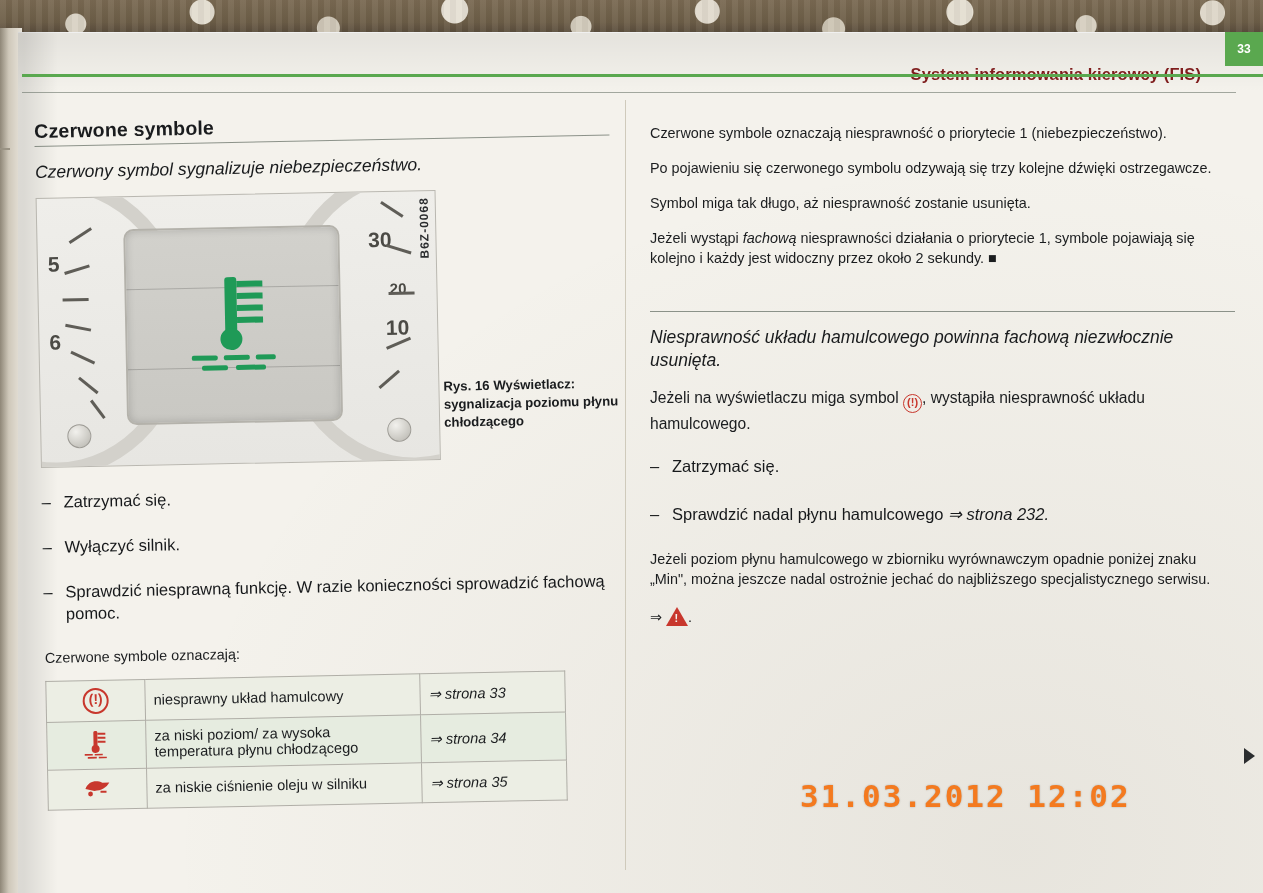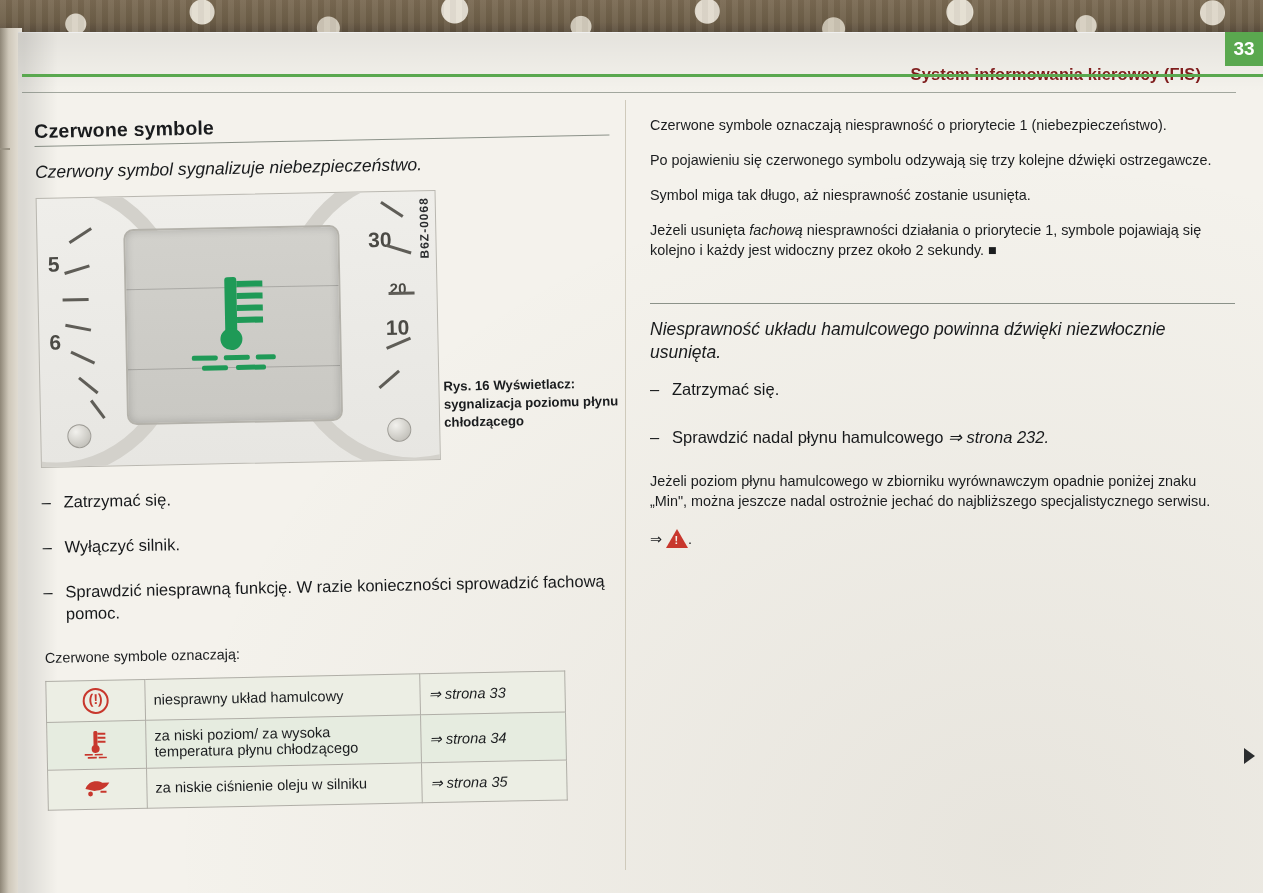--- a/index.html
+++ b/index.html
@@ -71,21 +71,21 @@
     color: #7f1d1d;
     letter-spacing: .1px;
     margin-top: 27px;
   }
   .hdr-pagebox {
     position: absolute;
     right: 0; top: 32px;
     width: 38px; height: 34px;
     background: #5aa84f;
     color: #fff;
-    font-size: 19px;
+    font-size: 12px;
     font-weight: bold;
     display: flex;
     align-items: center;
     justify-content: center;
   }
   .hdr-rule {
     position: absolute;
     left: 22px; top: 74px;
     width: 1241px; height: 3px;
     background: #5aa84f;
@@ -98,21 +98,21 @@
     opacity: .55;
   }
   
   .col-left {
     position: absolute;
     left: 34px; top: 120px;
     width: 575px;
   }
   .col-right {
     position: absolute;
-    left: 650px; top: 116px;
+    left: 650px; top: 124px;
     width: 585px;
   }
   .col-divider {
     position: absolute;
     left: 625px; top: 100px;
     width: 1px; height: 770px;
     background: #cfcabb;
   }
   
   h2.sec {
@@ -492,29 +492,32 @@
 
   </div>
 
   <div class="col-right">
 
     <p class="body tight">Czerwone symbole oznaczają niesprawność o priorytecie 1 (niebezpieczeństwo).</p>
     <p class="body tight">Po pojawieniu się czerwonego symbolu odzywają się trzy kolejne dźwięki ostrzegawcze.</p>
     <p class="body tight">Symbol miga tak długo, aż niesprawność zostanie usunięta.</p>
 
     <p class="body">
-      <span>Jeżeli usunięta </span><span class="italic">fachową</span><span> niesprawności działania o priorytecie 1, symbole pojawiają się kolejno i każdy jest widoczny przez około 2 sekundy. </span><span>■</span>
+      <span>Jeżeli wystąpi </span><span class="italic">fachową</span><span> niesprawności działania o priorytecie 1, symbole pojawiają się kolejno i każdy jest widoczny przez około 2 sekundy. </span><span>■</span>
     </p>
 
     <div style="height:26px;"></div>
 
     <div class="sec-rule"></div>
 
-    <p class="lead">Niesprawność układu hamulcowego powinna dźwięki niezwłocznie usunięta.</p>
-
+    <p class="lead">Niesprawność układu hamulcowego powinna fachową niezwłocznie usunięta.</p>
+
+    <p class="body" style="font-size:15.6px; margin-bottom:22px;">
+      <span>Jeżeli na wyświetlaczu miga symbol </span><span class="sym-brake sm">(!)</span><span>, wystąpiła niesprawność układu hamulcowego.</span>
+    </p>
 
     <div class="bullet-row" style="margin-bottom:26px;">
       <span class="dash">–</span>
       <span class="txt">Zatrzymać się.</span>
     </div>
     <div class="bullet-row" style="margin-bottom:24px;">
       <span class="dash">–</span>
       <span class="txt">
         <span>Sprawdzić nadal płynu hamulcowego </span><span class="italic">⇒ strona 232.</span>
       </span>
@@ -524,14 +527,15 @@
 
     <p class="body">
       <span>⇒</span>
       <span class="sym-warn"></span><span>.</span>
     </p>
 
   </div>
 
   <div class="page-arrow"></div>
 
+  <div class="datestamp">31.03.2012  12:02</div>
 
 </div>
 
 </body></html>

